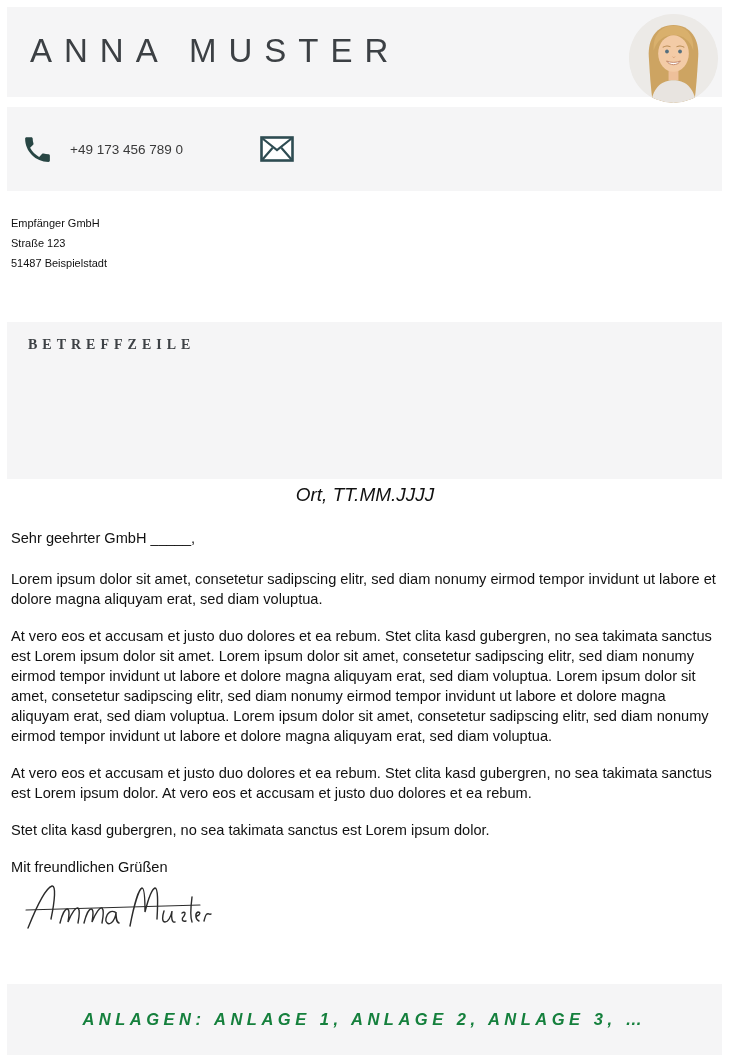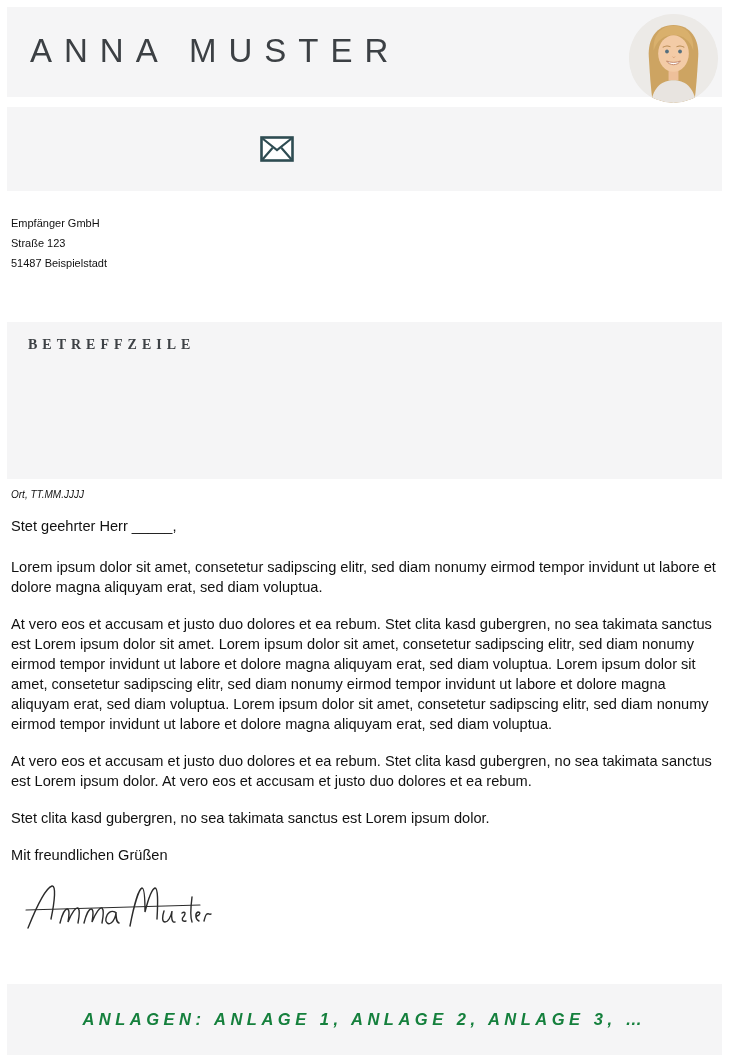--- a/index.html
+++ b/index.html
@@ -44,21 +44,21 @@
   
   .subject-box { top:322px; height:157px; }
   .subject-label {
     position:absolute; left:21px; top:15px;
     font-family:"Liberation Serif", serif; font-weight:bold;
     font-size:14px; letter-spacing:5px; color:#3d4145;
   }
 
   
   .letter { position:absolute; left:11px; top:485px; width:708px; font-size:14.6px; line-height:20px; color:#111; }
-  .date-line { text-align:left; font-style:italic; margin-bottom:11px; font-size:10px; }
+  .date-line { text-align:center; font-style:italic; margin-bottom:23px; font-size:19px; }
   .salutation { margin-bottom:21px; }
   .letter p.body-par { margin-bottom:17px; }
   .closing { margin-top:3px; }
 
   
   .signature { position:absolute; left:18px; top:874px; width:196px; height:66px; }
   .signature svg { display:block; }
 
   
   .band-footer { top:984px; height:71px; display:flex; align-items:center; justify-content:center; }
@@ -93,20 +93,28 @@
           <path d="M34.5 33.5 C36.5 32 40 32 41.5 33" stroke="#b98c55" stroke-width="1.1" fill="none" stroke-linecap="round"></path>
           <path d="M48.5 33 C50 32 53.5 32 55.5 33.5" stroke="#b98c55" stroke-width="1.1" fill="none" stroke-linecap="round"></path>
           <path d="M44.3 43.5 C44.8 44.3 45.8 44.3 46.3 43.5" stroke="#d9a177" stroke-width="1" fill="none" stroke-linecap="round"></path>
           <path d="M38 47.5 C41 52.5 49 52.5 52 47.5 C48.5 49.4 41.5 49.4 38 47.5 Z" fill="#ffffff" stroke="#bd7f62" stroke-width="0.9" stroke-linejoin="round"></path>
         </g>
       </svg>
     </div>
   </header>
 
   <section class="band band-contact">
+    <div class="contact-item ci-phone">
+      <span class="contact-icon">
+        <svg width="33" height="33" viewBox="0 0 24 24">
+          <path fill="#284644" d="M6.62 10.79c1.44 2.83 3.76 5.14 6.59 6.59l2.2-2.2c.27-.27.67-.36 1.02-.24 1.12.37 2.33.57 3.57.57.55 0 1 .45 1 1V20c0 .55-.45 1-1 1-9.39 0-17-7.61-17-17 0-.55.45-1 1-1h3.5c.55 0 1 .45 1 1 0 1.25.2 2.45.57 3.57.11.35.03.74-.24 1.02l-2.2 2.2z"></path>
+        </svg>
+      </span>
+      <span class="contact-text">+49 173 456 789 0</span>
+    </div>
 
     <div class="contact-item ci-mail">
       <span class="contact-icon">
         <svg width="34" height="26" viewBox="0 0 34 26">
           <rect x="1.5" y="1.5" width="31" height="23" fill="#ffffff" stroke="#2e4c52" stroke-width="2.6"></rect>
           <path d="M2.5 2.5 L17 14 L31.5 2.5 M2.5 23.5 L12.5 12 M31.5 23.5 L21.5 12" fill="none" stroke="#2e4c52" stroke-width="2.2"></path>
         </svg>
       </span>
     </div>
 
@@ -117,21 +125,21 @@
     <div>Straße 123</div>
     <div>51487 Beispielstadt</div>
   </div>
 
   <section class="band subject-box">
     <div class="subject-label">BETREFFZEILE</div>
   </section>
 
   <div class="letter">
     <div class="date-line">Ort, TT.MM.JJJJ</div>
-    <div class="salutation">Stet geehrter Herr _____,</div>
+    <div class="salutation">Sehr geehrter GmbH _____,</div>
     <p class="body-par">Lorem ipsum dolor sit amet, consetetur sadipscing elitr, sed diam nonumy eirmod tempor invidunt ut labore et dolore magna aliquyam erat, sed diam voluptua.</p>
     <p class="body-par">At vero eos et accusam et justo duo dolores et ea rebum. Stet clita kasd gubergren, no sea takimata sanctus est Lorem ipsum dolor sit amet. Lorem ipsum dolor sit amet, consetetur sadipscing elitr, sed diam nonumy eirmod tempor invidunt ut labore et dolore magna aliquyam erat, sed diam voluptua. Lorem ipsum dolor sit amet, consetetur sadipscing elitr, sed diam nonumy eirmod tempor invidunt ut labore et dolore magna aliquyam erat, sed diam voluptua. Lorem ipsum dolor sit amet, consetetur sadipscing elitr, sed diam nonumy eirmod tempor invidunt ut labore et dolore magna aliquyam erat, sed diam voluptua.</p>
     <p class="body-par">At vero eos et accusam et justo duo dolores et ea rebum. Stet clita kasd gubergren, no sea takimata sanctus est Lorem ipsum dolor. At vero eos et accusam et justo duo dolores et ea rebum.</p>
     <p class="body-par">Stet clita kasd gubergren, no sea takimata sanctus est Lorem ipsum dolor.</p>
     <div class="closing">Mit freundlichen Grüßen</div>
   </div>
 
   <div class="signature">
     <svg width="196" height="66" viewBox="0 0 196 66">
       <g fill="none" stroke="#2b2b2b" stroke-width="1.4" stroke-linecap="round">

